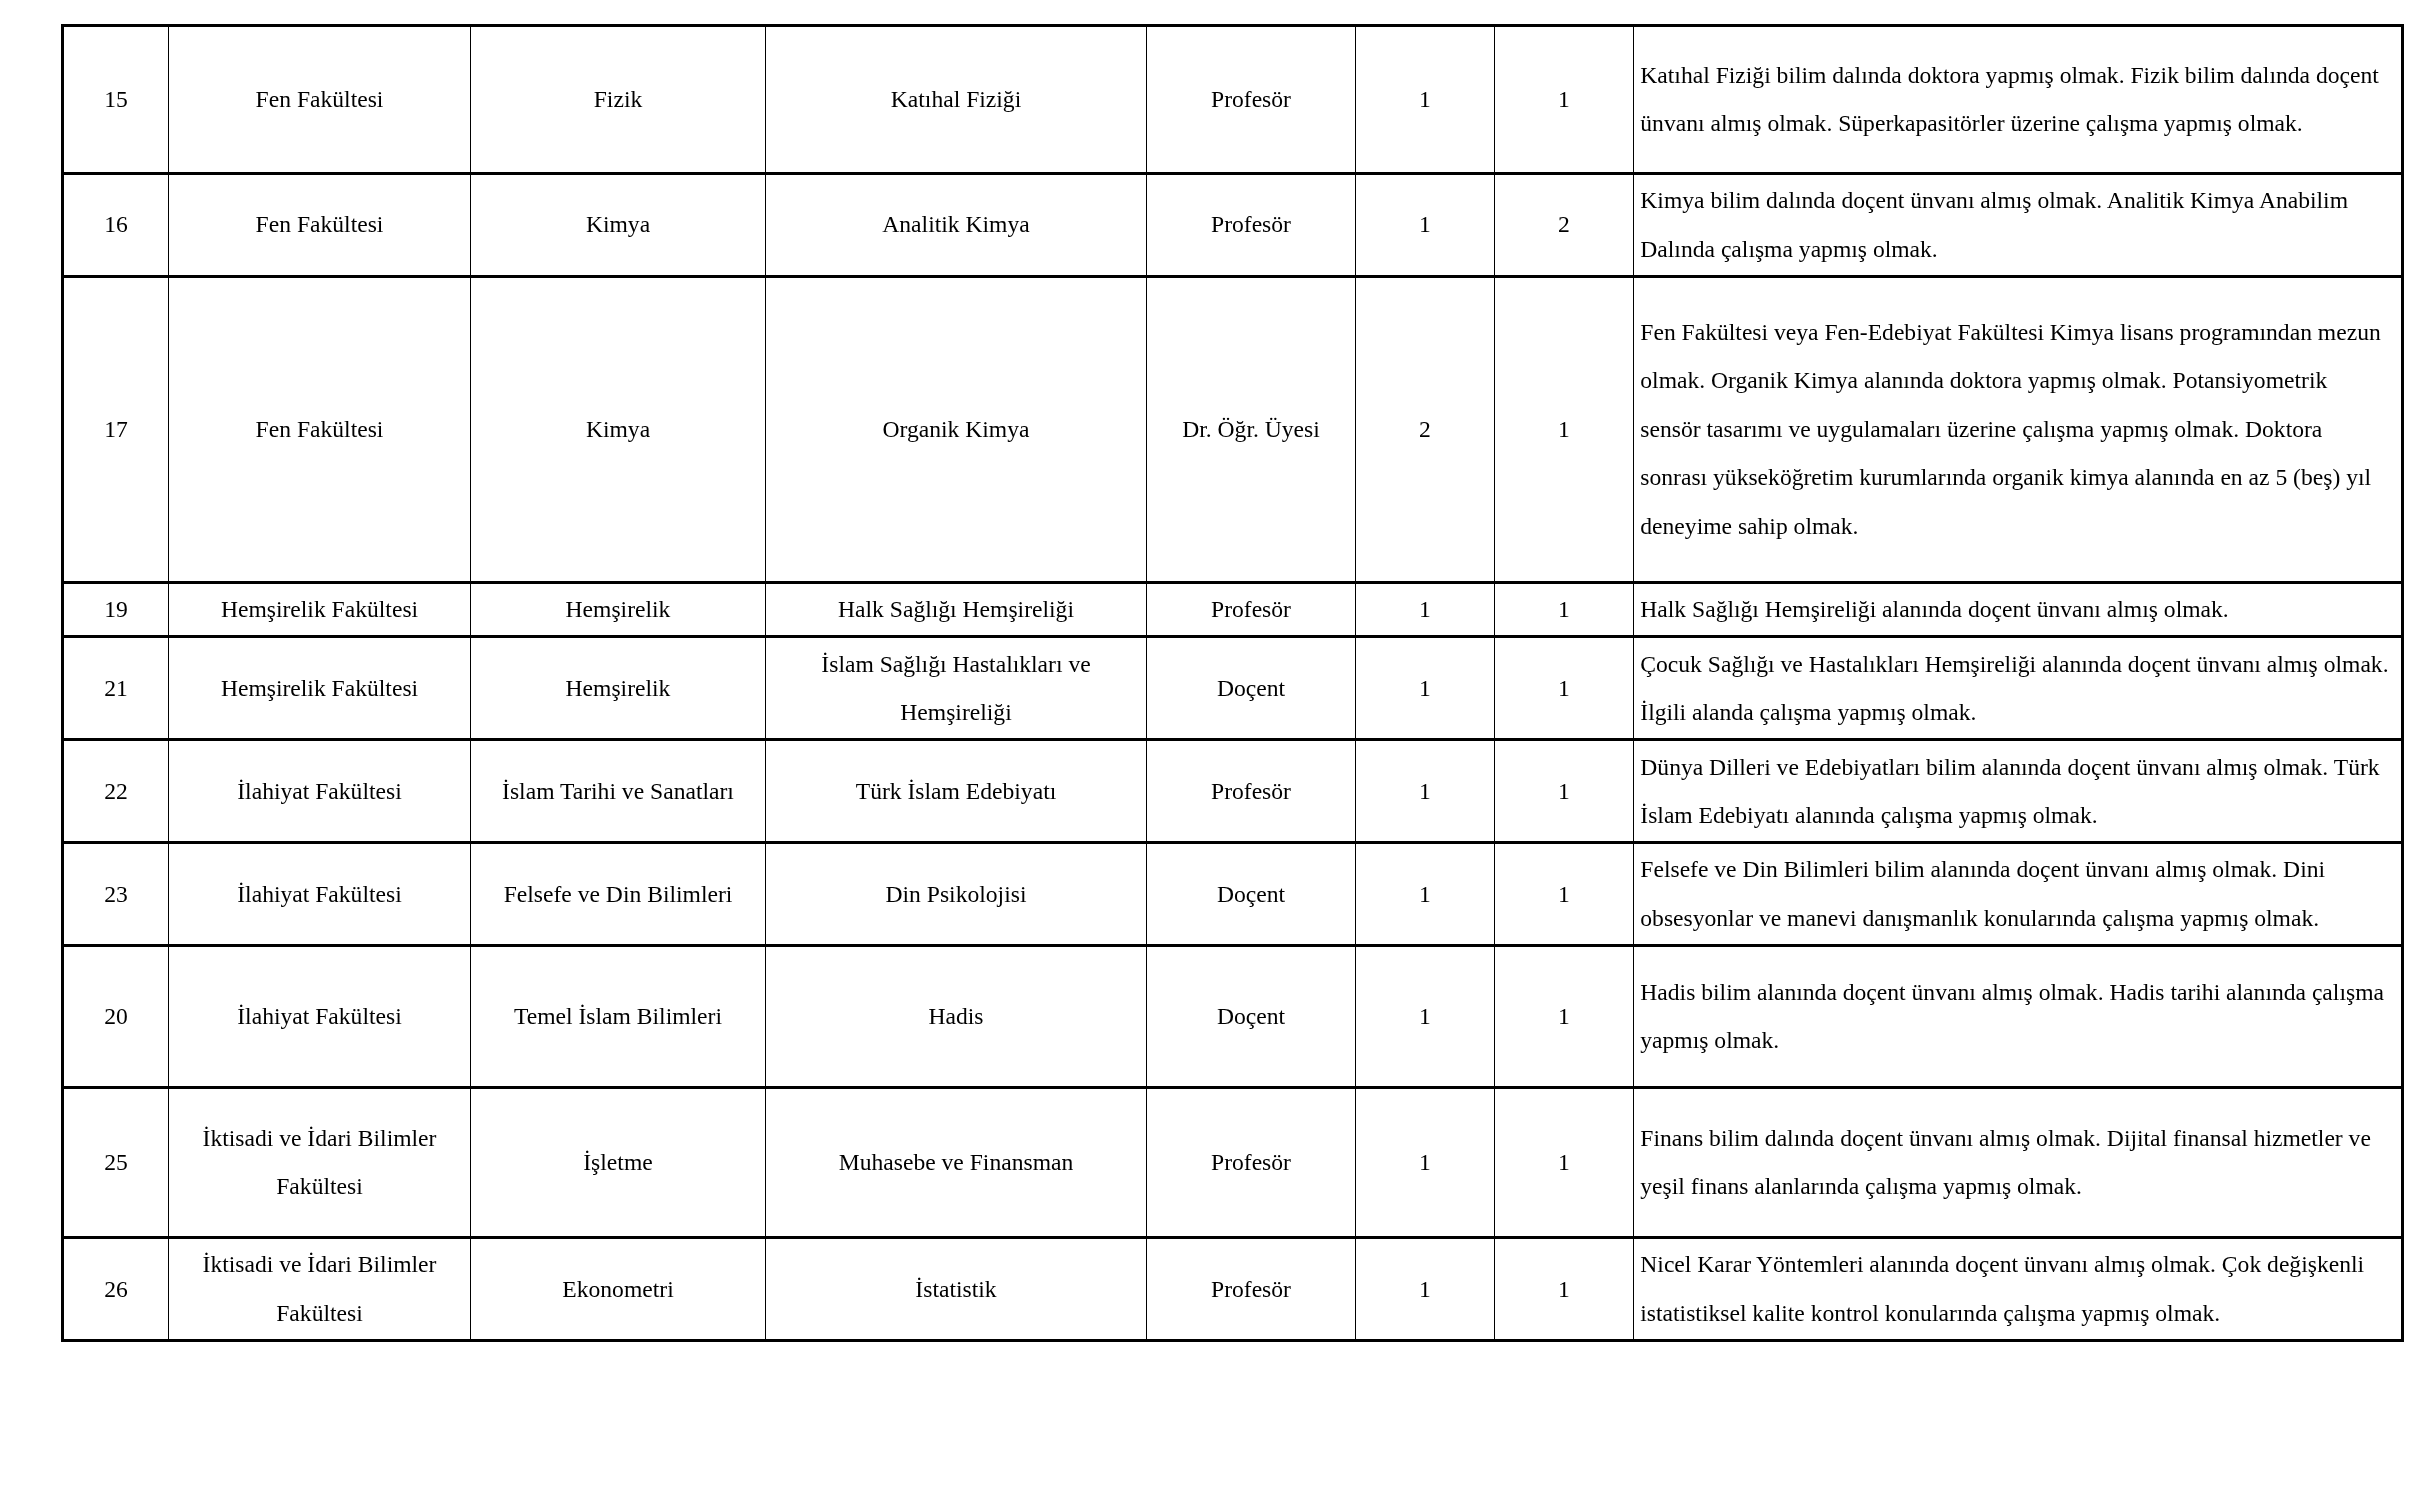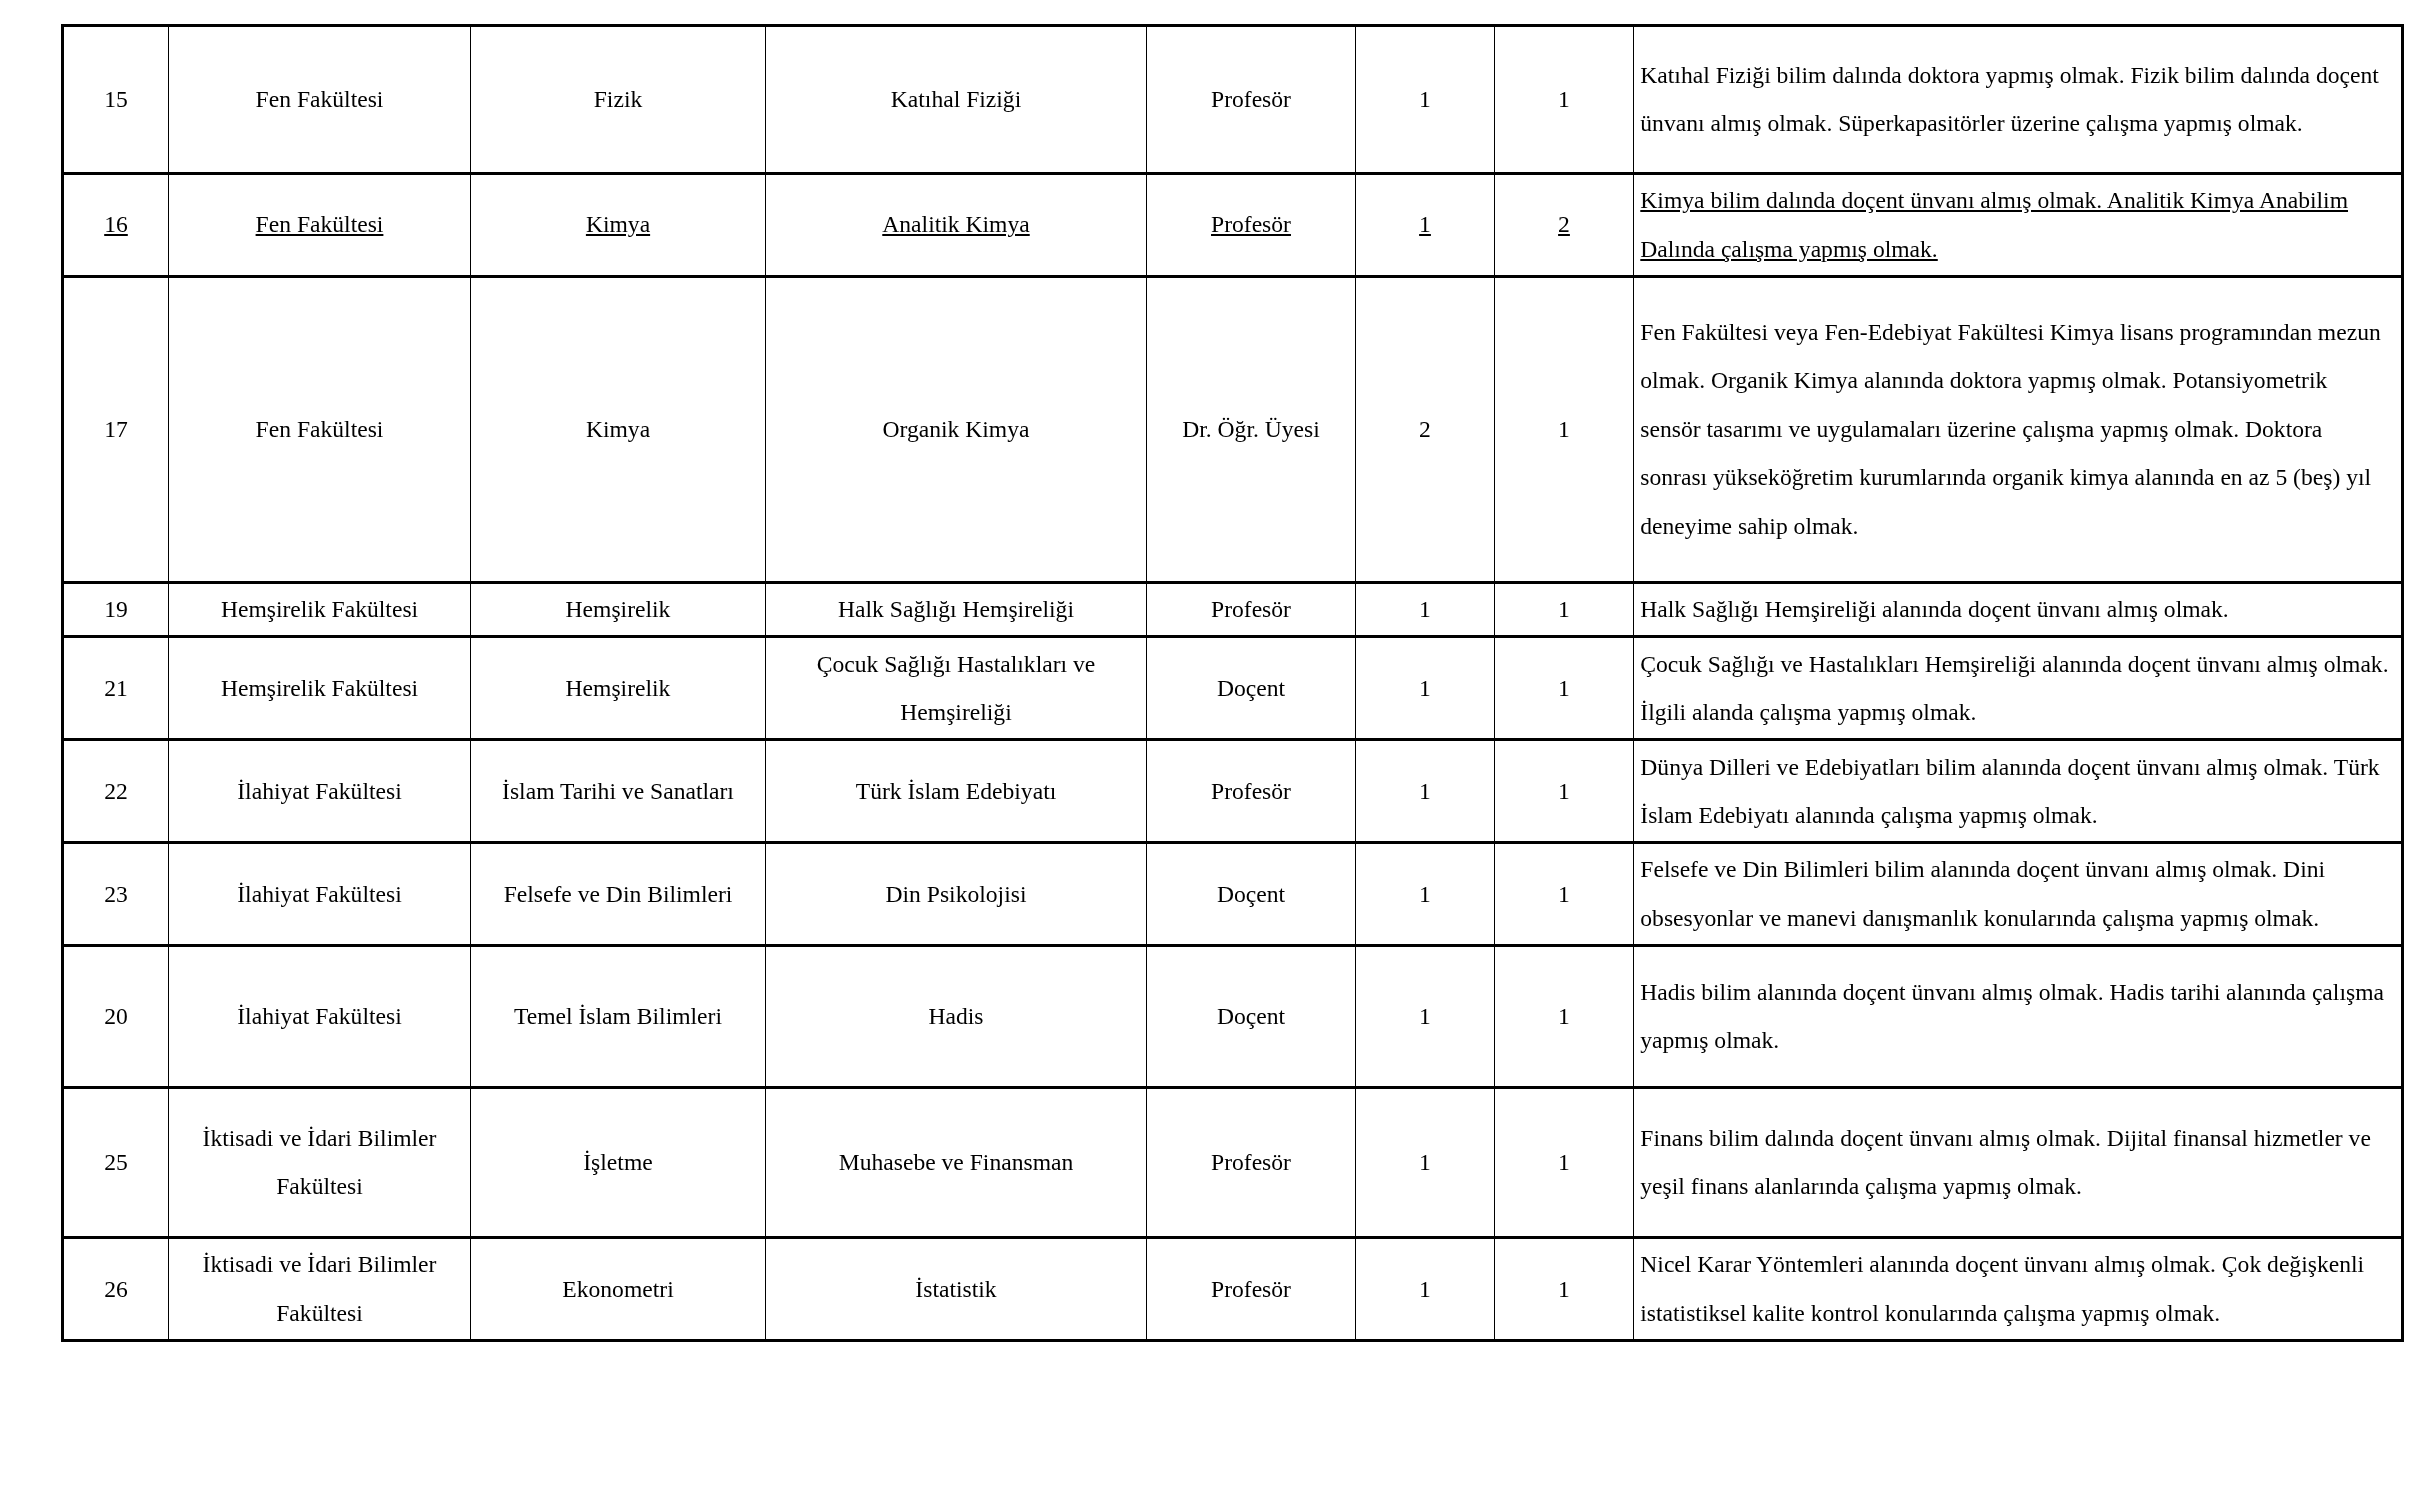--- a/index.html
+++ b/index.html
@@ -44,21 +44,21 @@
   td.center {
     text-align: center;
     padding: 1.6px 4.7px;
   }
   td.desc {
     text-align: left;
     padding: 1.6px 7.9px 1.6px 6.3px;
   }
   
   tbody tr:nth-child(1)  td { height: 148px; }
-  tbody tr:nth-child(2)  td { height: 101px; text-decoration: underline; }
+  tbody tr:nth-child(2)  td { height: 101px; }
   tbody tr:nth-child(3)  td { height: 306px; }
   tbody tr:nth-child(4)  td { height: 52px; }
   tbody tr:nth-child(5)  td { height: 52px; }
   tbody tr:nth-child(6)  td { height: 52px; }
   tbody tr:nth-child(7)  td { height: 101px; }
   tbody tr:nth-child(8)  td { height: 142px; }
   tbody tr:nth-child(9)  td { height: 150px; }
   tbody tr:nth-child(10) td { height: 100px; }
   tbody tr:nth-child(11) td { height: 102px; }
   tbody tr:nth-child(12) td { height: 151px; }
@@ -117,21 +117,21 @@
     <td class="center">Halk Sağlığı Hemşireliği</td>
     <td class="center">Profesör</td>
     <td class="center">1</td>
     <td class="center">1</td>
     <td class="desc">Halk Sağlığı Hemşireliği alanında doçent ünvanı almış olmak.</td>
   </tr>
           <tr>
     <td class="center">21</td>
     <td class="center">Hemşirelik Fakültesi</td>
     <td class="center">Hemşirelik</td>
-    <td class="center">Çocuk Sağlığı Hastalıkları ve Hemşireliği</td>
+    <td class="center">İslam Sağlığı Hastalıkları ve Hemşireliği</td>
     <td class="center">Doçent</td>
     <td class="center">1</td>
     <td class="center">1</td>
     <td class="desc">Çocuk Sağlığı ve Hastalıkları Hemşireliği alanında doçent ünvanı almış olmak. İlgili alanda çalışma yapmış olmak.</td>
   </tr>
           <tr>
     <td class="center">22</td>
     <td class="center">İlahiyat Fakültesi</td>
     <td class="center">İslam Tarihi ve Sanatları</td>
     <td class="center">Türk İslam Edebiyatı</td>

